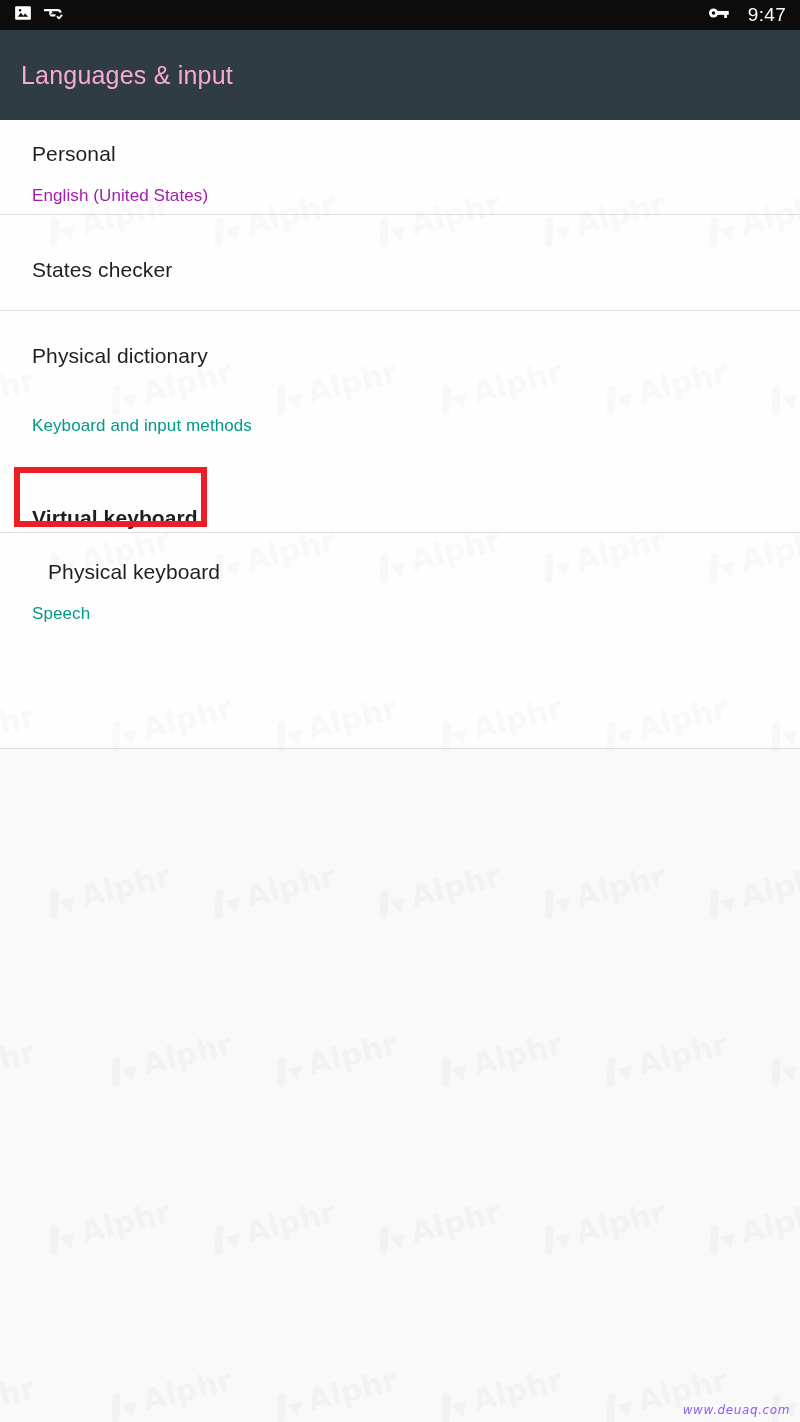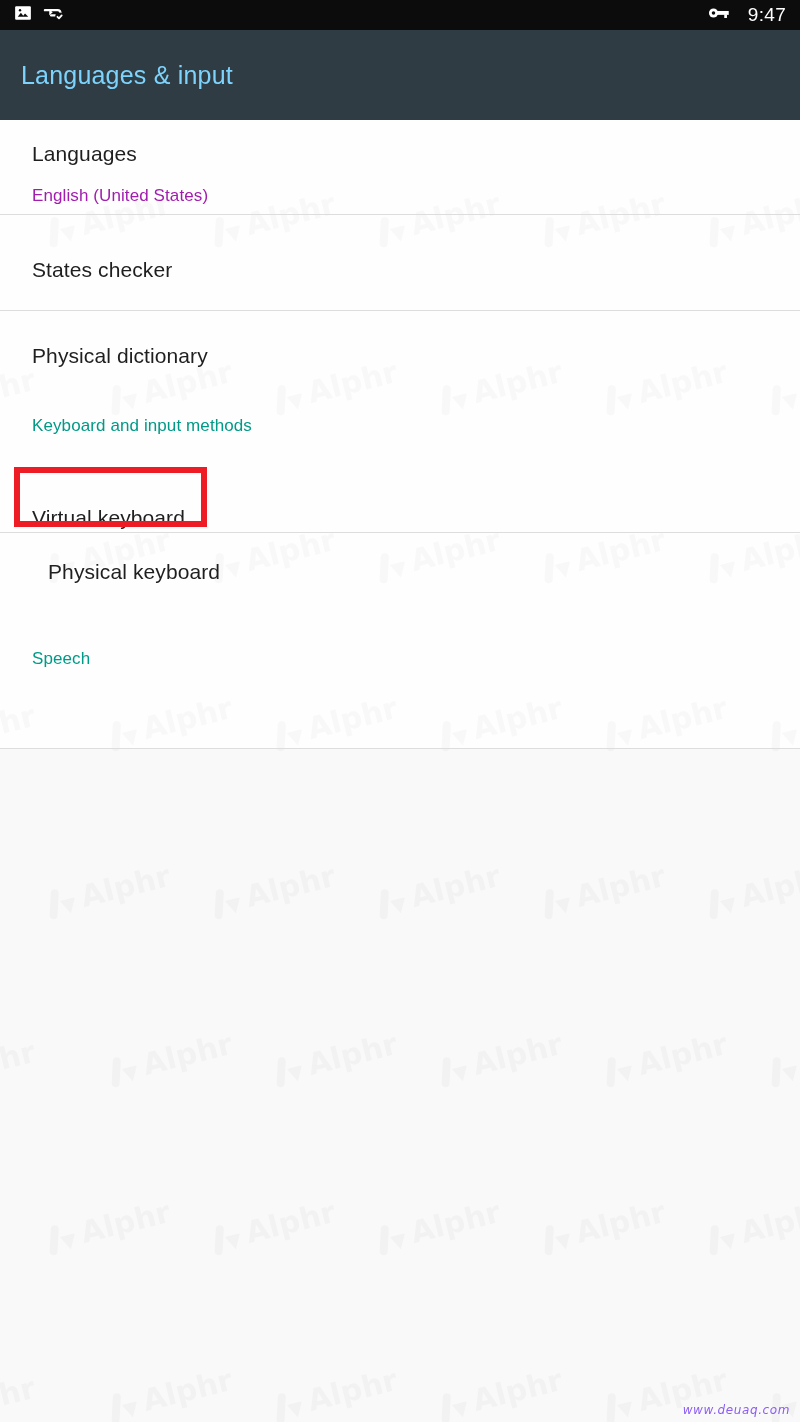--- a/index.html
+++ b/index.html
@@ -103,21 +103,21 @@
     position: absolute;
     left: 0; top: 30px;
     width: 800px; height: 90px;
     background: #2f3c44;
     display: flex;
     align-items: center;
     padding-left: 21px;
     z-index: 20;
   }
   .app-bar .title {
-    color: #7dd3fc;
+    color: #f9a8d4;
     font-size: 25px;
     font-weight: 400;
     letter-spacing: 0.2px;
   }
 
   
   .content {
     position: absolute;
     left: 0; top: 120px;
     width: 800px;
@@ -589,46 +589,46 @@
 
   <div class="app-bar">
     <span class="title">Languages &amp; input</span>
   </div>
 
   <div class="content">
     <div class="list-surface"></div>
     <div class="tail"></div>
 
     <div class="row" style="top:14px;height:80px;">
-      <span class="row-title">Languages</span>
+      <span class="row-title">Personal</span>
       <span class="row-sub">English (United States)</span>
     </div>
     <div class="divider" style="top:94px;"></div>
 
     <div class="row" style="top:110px;height:80px;">
       <span class="row-title">States checker</span>
     </div>
     <div class="divider" style="top:190px;"></div>
 
     <div class="row" style="top:206px;height:60px;">
       <span class="row-title">Physical dictionary</span>
     </div>
 
     <div class="section-header" style="top:296px;">Keyboard and input methods</div>
 
-    <div class="row" style="top:368px;height:60px;">
+    <div class="row" style="top:368px;height:60px;font-weight:bold;">
       <span class="row-title">Virtual keyboard</span>
     </div>
     <div class="divider" style="top:412px;"></div>
 
     <div class="row" style="top:422px;height:60px;padding-left:48px;">
       <span class="row-title">Physical keyboard</span>
     </div>
 
-    <div class="section-header" style="top:529px;">Speech</div>
+    <div class="section-header" style="top:484px;">Speech</div>
 
     <div class="divider" style="top:628px;"></div>
   </div>
 
   <div class="annotation-box" style="left:14px; top:467px; width:193px; height:60px;"></div>
 
   <div class="footer-credit">www.deuaq.com</div>
 
 </div>
 

